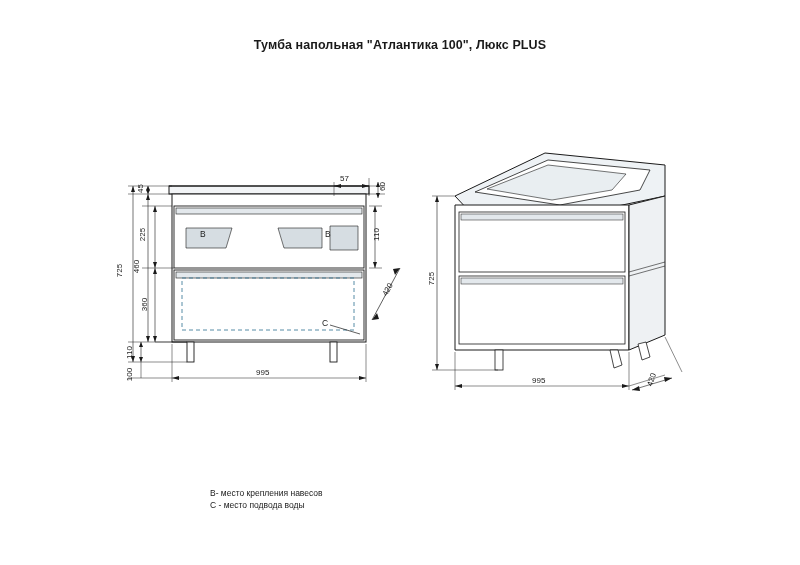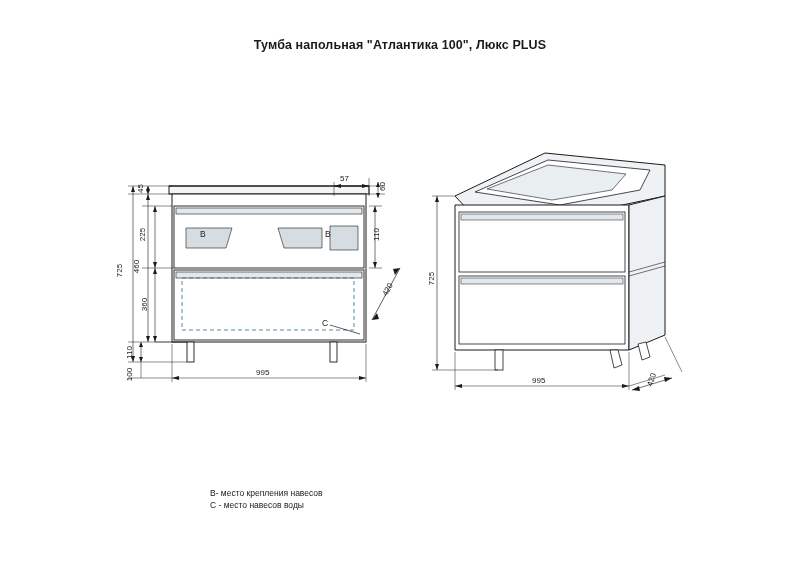--- a/index.html
+++ b/index.html
@@ -242,14 +242,14 @@
 <div class="dim-label" style="left:200px; top:229px; font-size:8.5px;">B</div>
 <div class="dim-label" style="left:325px; top:229px; font-size:8.5px;">B</div>
 <div class="dim-label" style="left:322px; top:318px; font-size:8.5px;">C</div>
 
 <div class="dim-label rot" style="left:425px; top:274px;">725</div>
 <div class="dim-label" style="left:532px; top:376px;">995</div>
 <div class="dim-label" style="left:645px; top:375px; transform:rotate(-72deg);">420</div>
 
 <div class="legend">
   <div>B- место крепления навесов</div>
-  <div>C - место навесов воды</div>
+  <div>C - место подвода воды</div>
 </div>
 
 </body></html>

